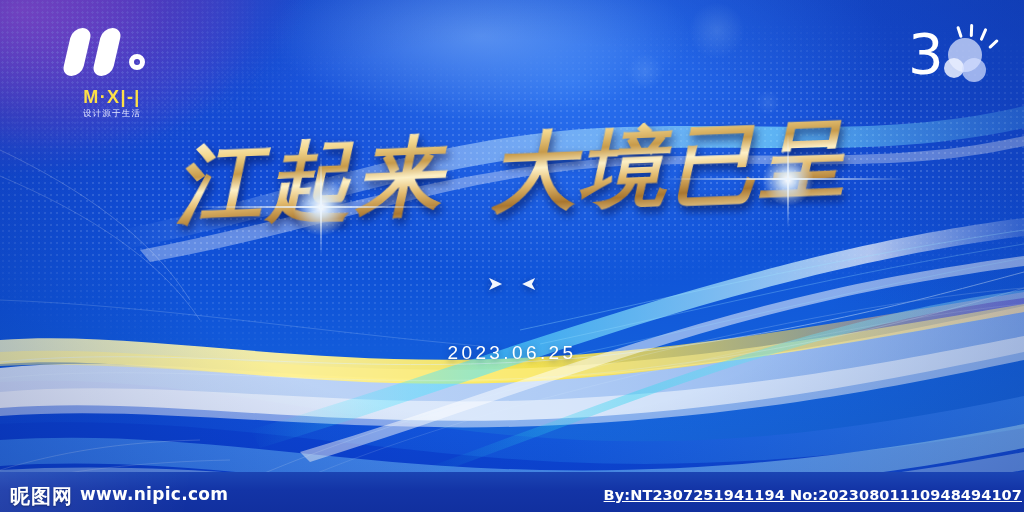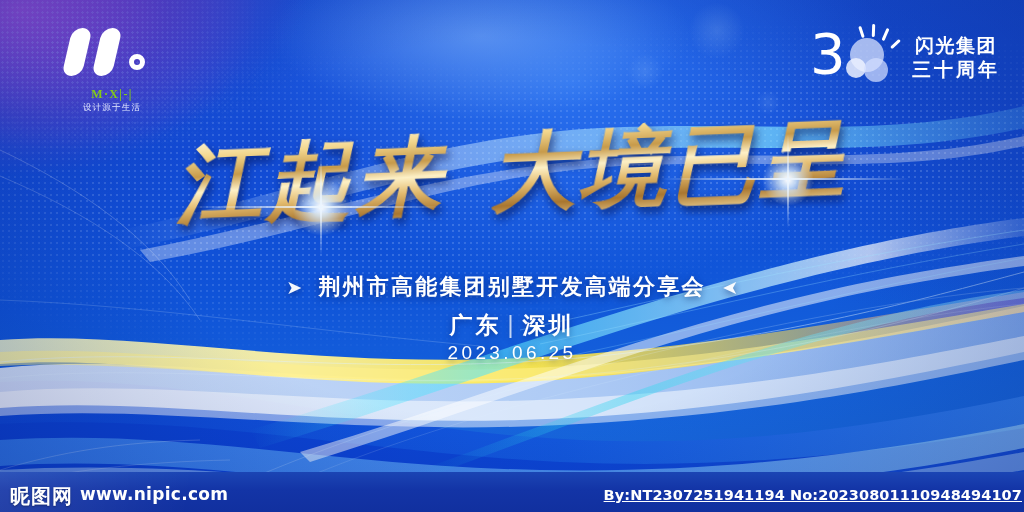--- a/index.html
+++ b/index.html
@@ -62,21 +62,21 @@
   
   .ribbons{position:absolute;left:0;top:0;width:1024px;height:512px;}
 
   
   .brand{position:absolute;left:52px;top:26px;width:120px;text-align:center;}
   .brand-mark{position:relative;height:54px;width:118px;margin:0 auto;}
   .bar{position:absolute;top:2px;width:20px;height:48px;border-radius:10px;background:#fff;transform:skewX(-13deg);}
   .bar1{left:14px;}
   .bar2{left:44px;}
   .ring{position:absolute;left:76px;top:28px;width:16px;height:16px;border-radius:50%;border:5px solid #fff;box-sizing:border-box;}
-  .brand-word{margin-top:7px;font-size:12px;letter-spacing:1.4px;color:#84cc16;font-weight:700;font-family:Liberation Serif, serif;}
+  .brand-word{margin-top:7px;font-size:18px;letter-spacing:1.4px;color:#fde047;font-weight:700;font-family:Liberation Sans, sans-serif;}
   .brand-sub{margin-top:0;font-size:8.5px;letter-spacing:1.2px;color:#e3e8ff;}
 
   
   .anniv{position:absolute;right:24px;top:28px;display:flex;align-items:center;gap:10px;}
   .anniv-mark{position:relative;width:92px;height:60px;}
   .anniv-3{position:absolute;left:0;top:-2px;font-size:56px;line-height:56px;color:#fff;font-weight:400;font-family:"DejaVu Sans","Liberation Sans",sans-serif;}
   .blob{position:absolute;border-radius:50%;background:rgba(225,233,255,.62);}
   .b1{left:40px;top:10px;width:34px;height:34px;background:rgba(222,230,255,.72);}
   .b2{left:36px;top:30px;width:20px;height:20px;background:rgba(236,241,255,.85);}
   .b3{left:54px;top:30px;width:24px;height:24px;background:rgba(210,222,255,.72);}
@@ -280,48 +280,42 @@
     <div class="anniv-mark">
       <div class="anniv-3">3</div>
       <div class="blob b1"></div>
       <div class="blob b2"></div>
       <div class="blob b3"></div>
       <div class="ray" style="left:50px;top:-2px;width:3px;height:12px;transform:rotate(-18deg);"></div>
       <div class="ray" style="left:62px;top:-4px;width:3px;height:13px;transform:rotate(2deg);"></div>
       <div class="ray" style="left:74px;top:0px;width:3px;height:13px;transform:rotate(24deg);"></div>
       <div class="ray" style="left:84px;top:10px;width:3px;height:12px;transform:rotate(48deg);"></div>
     </div>
-    <div class="anniv-text">
-      <div class="anniv-l1">闪光集团</div>
-      <div class="anniv-l2">三十周年</div>
-    </div>
   </div>
 
   <div class="title-wrap">
     <div class="title"><span>江起来</span><span class="gap"></span><span>大境已呈</span></div>
   </div>
 
   <div class="flare" style="left:232px;top:150px;width:180px;height:90px;">
     <div class="flare-core" style="left:60px;top:28px;width:58px;height:58px;"></div>
     <div class="flare-h" style="left:-40px;top:56px;width:250px;"></div>
     <div class="flare-v" style="left:88px;top:6px;height:100px;"></div>
   </div>
   <div class="flare" style="left:690px;top:130px;width:190px;height:100px;">
     <div class="flare-core" style="left:72px;top:24px;width:52px;height:52px;"></div>
     <div class="flare-h" style="left:-30px;top:48px;width:250px;"></div>
     <div class="flare-v" style="left:97px;top:4px;height:94px;"></div>
   </div>
 
   <div class="subtitle">
     <span class="sub-arrow left">➤</span>
-    <span>荆州市高能集团别墅开发高端分享会</span>
     <span class="sub-arrow right">➤</span>
   </div>
 
-  <div class="place"><span>广东</span><span class="divider">|</span><span>深圳</span></div>
 
   <div class="date">2023.06.25</div>
 
   <div class="bottombar">
     <div class="sheen"></div>
     <div class="watermark">
       <span class="wm-cn">昵图网</span>
       <span class="wm-url">www.nipic.com</span>
     </div>
     <div class="code">By:NT2307251941194 No:20230801110948494107</div>

